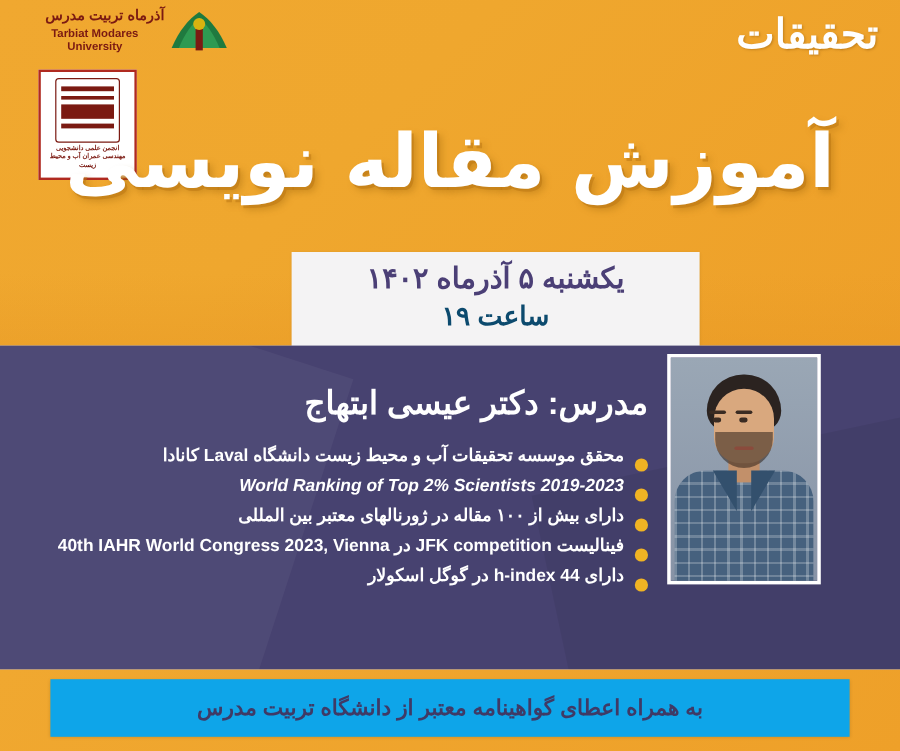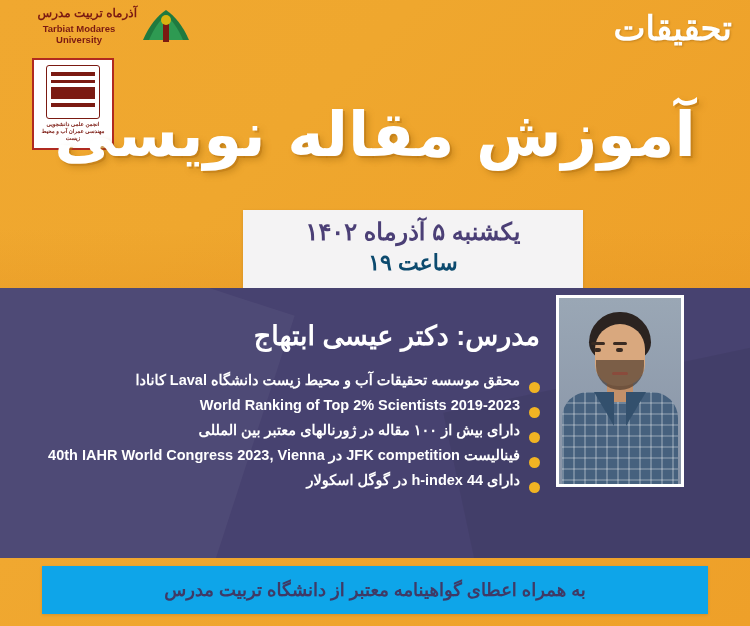--- a/index.html
+++ b/index.html
@@ -345,20 +345,21 @@
     border-radius: 50%;
     background: #f0b323;
     flex: 0 0 auto;
     margin-left: 9px;
   }
   .bullet-text {
     font-weight: bold;
   }
   .bullet-text.ltr {
     direction: ltr;
+    font-style: italic;
   }
 
   
   .bottom-band {
     position: absolute;
     left: 0;
     top: 558px;
     width: 750px;
     height: 68px;
     background: linear-gradient(135deg,#f0a830 0%, #eea029 100%);

